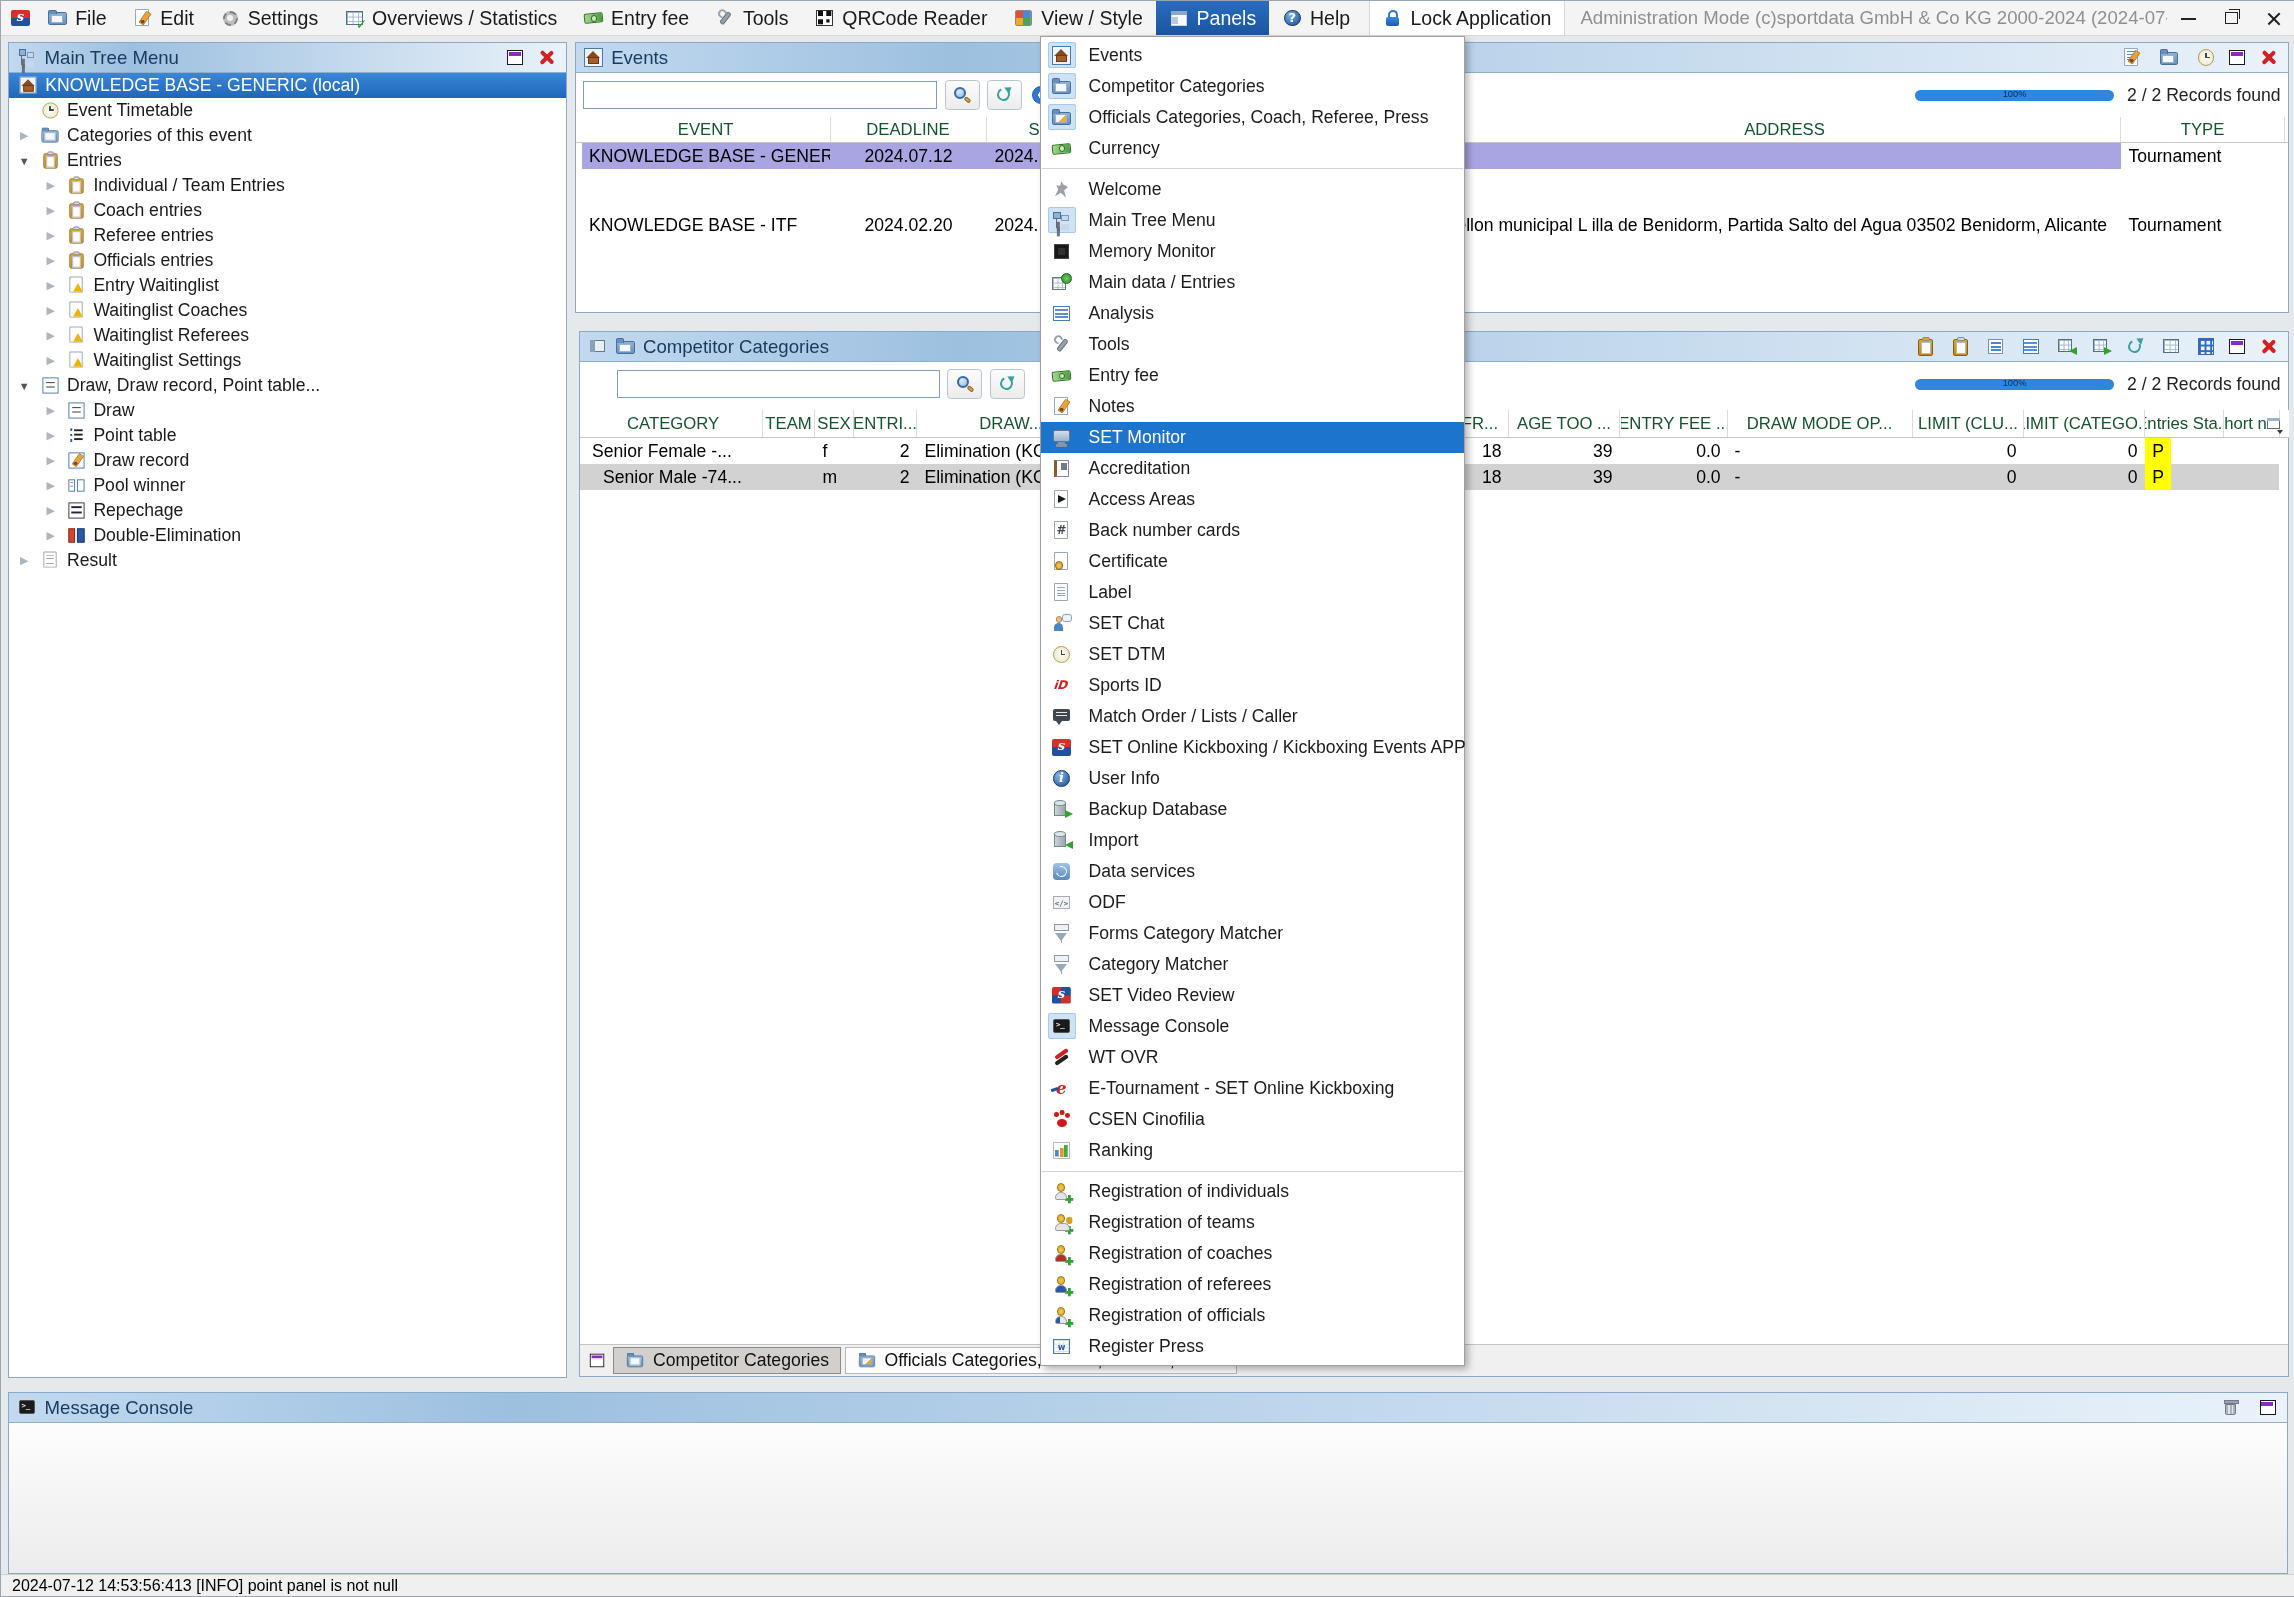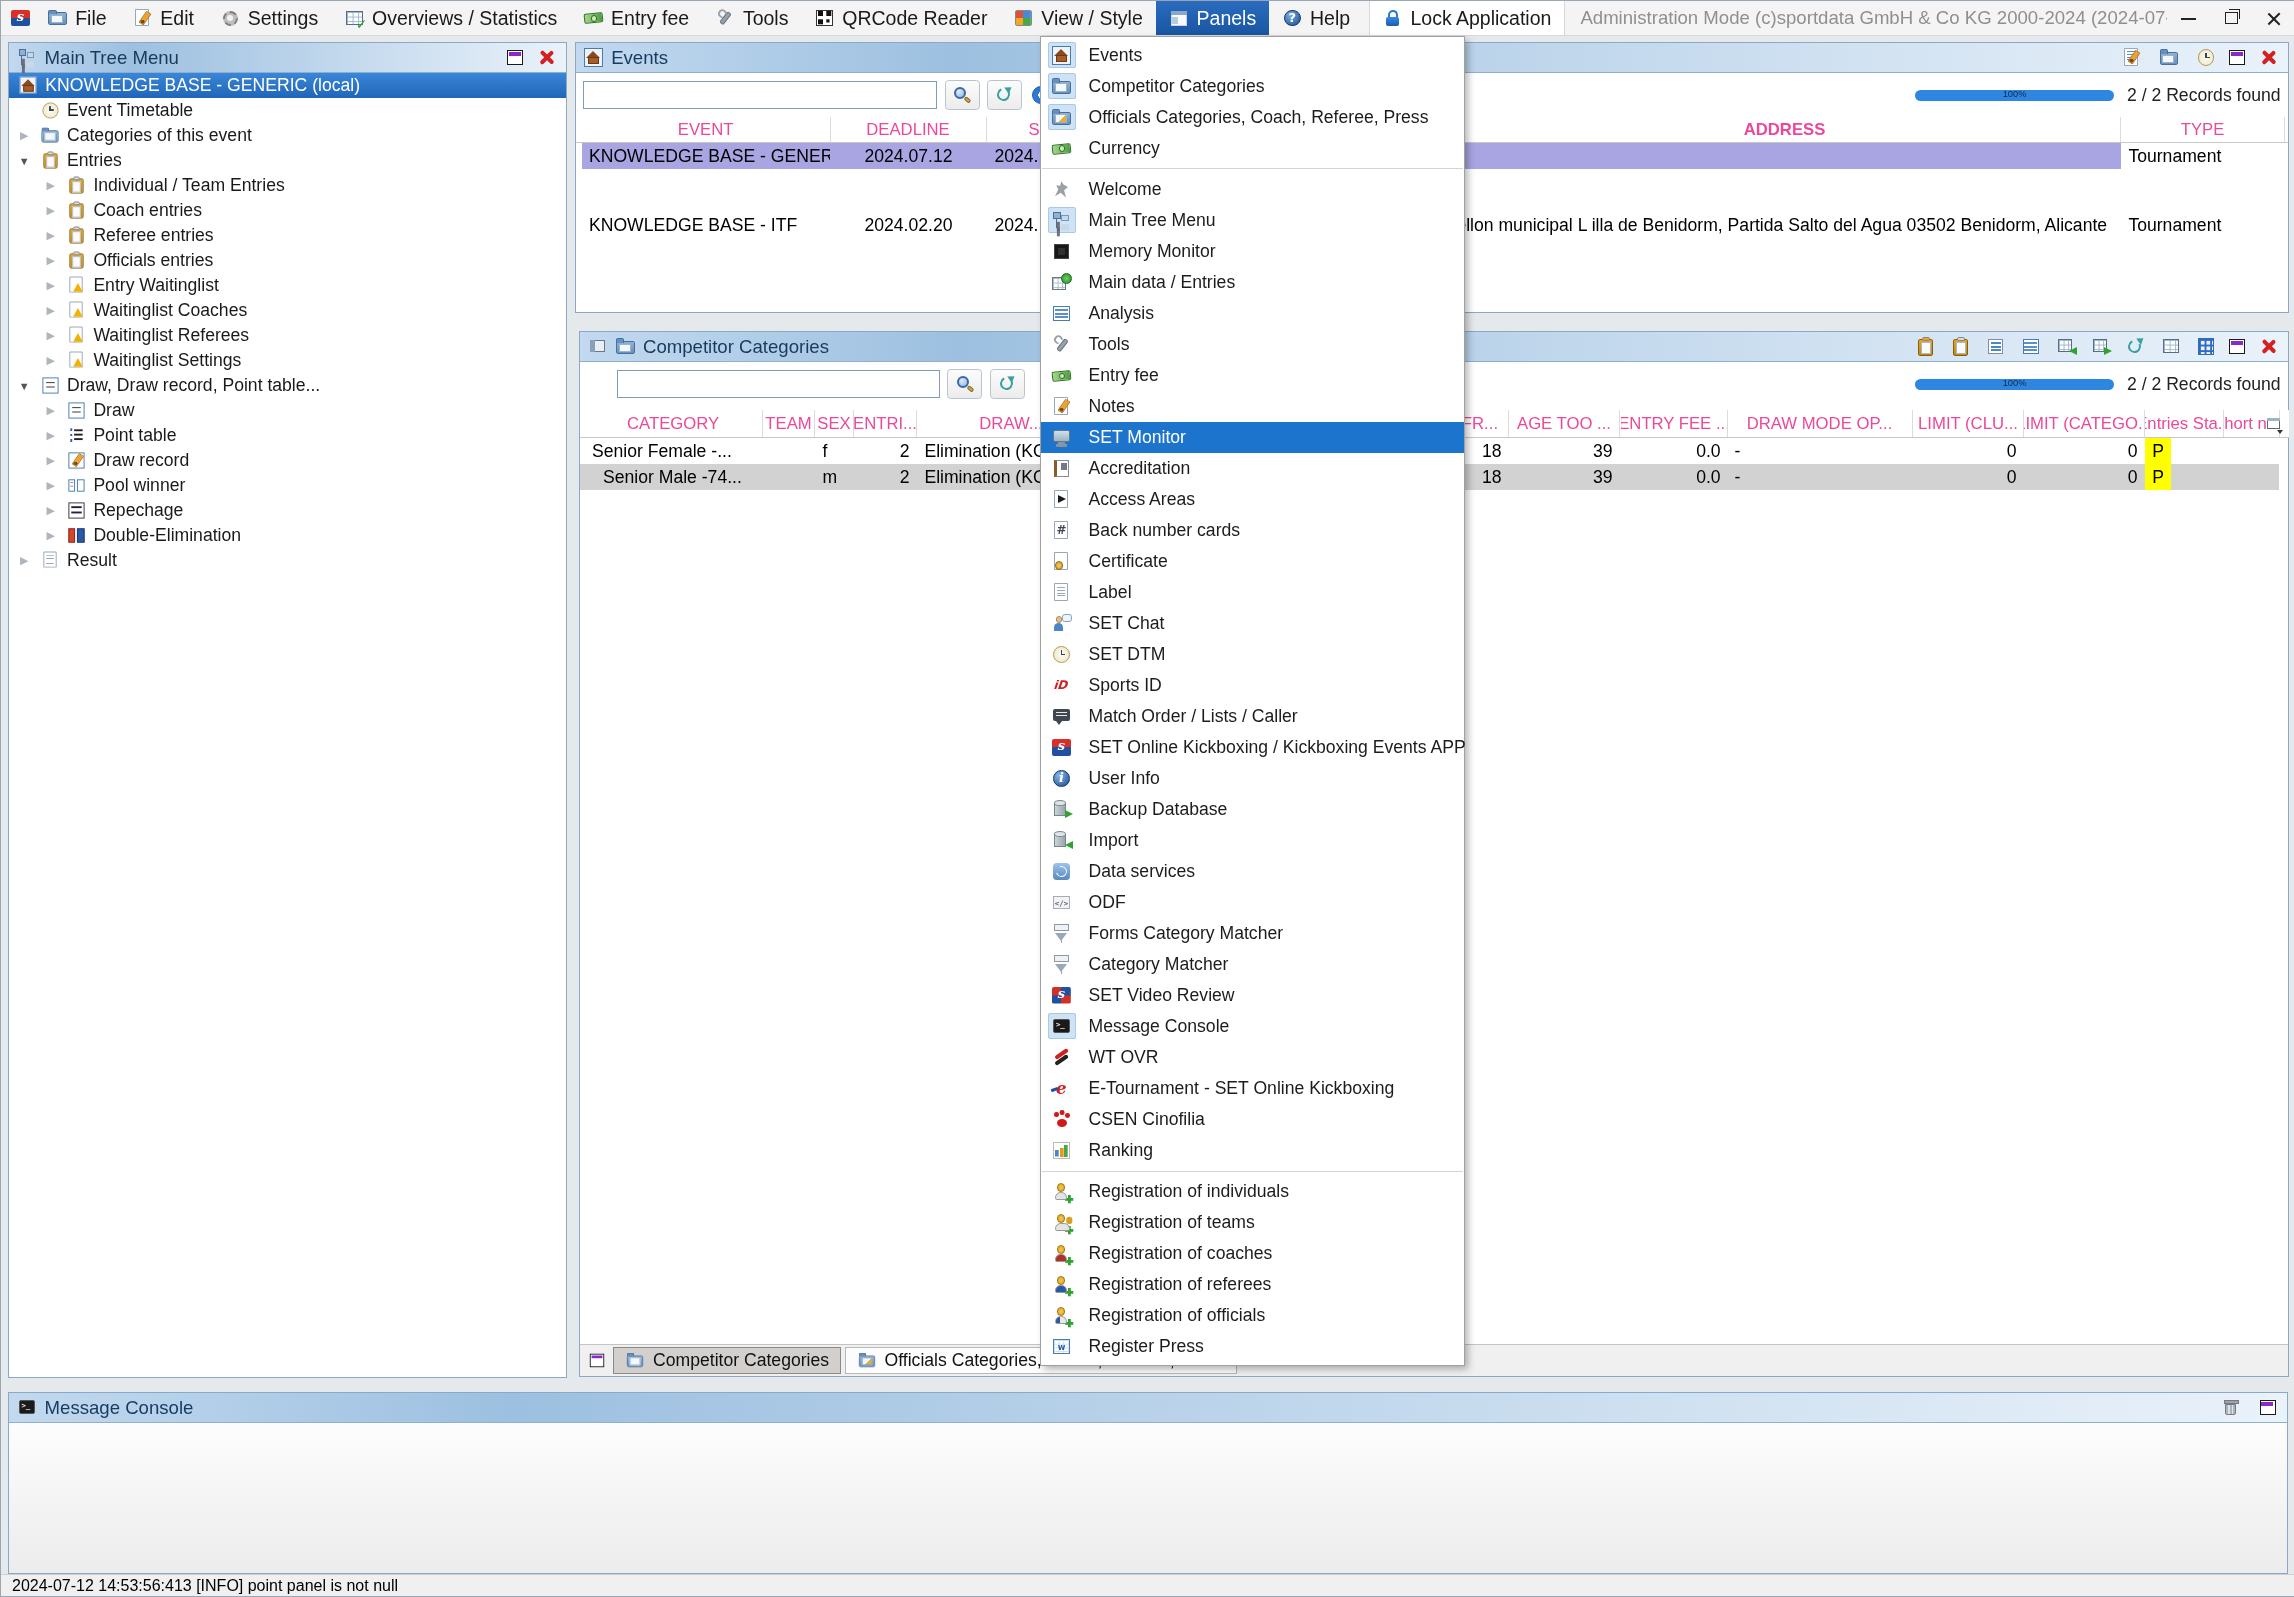--- a/index.html
+++ b/index.html
@@ -232,21 +232,21 @@
   .tbico{display:inline-flex;width:24px;height:24px;align-items:center;justify-content:center}
   .toolrow{position:absolute;display:flex;align-items:center}
   .searchbox{height:28px;border:0.9px solid #7f9db9;background:#fff;font-size:16.7px;padding:0 5.6px;outline:none}
   .toolbtn{width:35px;height:30px;border:0.9px solid #b8c4d0;border-radius:3.7px;background:linear-gradient(#fcfcfc,#ececec);
            display:inline-flex;align-items:center;justify-content:center;margin-left:7.4px}
   .pbar{position:relative;width:199px;height:11px;border-radius:5.6px;background:#2f86e0;overflow:hidden}
   .pbar span{position:absolute;left:0;right:0;top:-0.9px;text-align:center;font-size:9.3px;color:#0a2a52}
   .records{font-size:17.6px;color:#222;margin-left:13px;white-space:nowrap}
 
   .th{position:absolute;top:0;height:100%;display:flex;align-items:center;justify-content:center;
-      font-size:16.7px;color:#ec4899;border-right:0.9px solid #dcdcdc;overflow:hidden;white-space:nowrap}
+      font-size:16.7px;color:#14532d;border-right:0.9px solid #dcdcdc;overflow:hidden;white-space:nowrap}
   .thead{position:absolute;background:#fff;border-bottom:0.9px solid #c8c8c8}
   .trow-abs{position:absolute;height:26px}
   .td{position:absolute;top:0;height:26px;line-height:26px;font-size:17.6px;color:#000;overflow:hidden;white-space:nowrap;padding:0 7.4px}
   .td.sel{background:#a9a5e2}
   .td.aright{text-align:right} .td.acenter{text-align:center}
   .rowalt{background:#d2d2d2}
   .pbadge{display:inline-block;width:26px;height:26px;background:#ffff00;color:#000;text-align:center;margin-left:-7.4px}
 
   
   #tree-body{position:absolute;left:0;top:30px;right:0;bottom:0;background:#fff;overflow:hidden}
@@ -576,21 +576,21 @@
       <span class="pbar">
           <span>100%</span>
         </span>
       <span class="records">2 / 2 Records found</span>
     </div>
     <div class="thead" id="ev-head" style="left:0;top:74px;width:1712px;height:26px">
         <div class="th" style="left: 5.6px; width: 249px;">EVENT</div>
         <div class="th" style="left: 254px; width: 157px;">DEADLINE</div>
         <div class="th" style="left: 411px; width: 109px;">S...</div>
         <div class="th" style="left: 520px; width: 352px;"></div>
-        <div class="th" style="left: 873px; width: 672px; font-weight: bold;">ADDRESS</div>
+        <div class="th" style="left: 873px; width: 672px;">ADDRESS</div>
         <div class="th" style="left: 1545px; width: 164px;">TYPE</div>
       </div>
     <div id="ev-rows" style="position:absolute;left:0;top:100px;width:1712px;height:52px">
         <div class="trow-abs" style="top: 0px; left: 0px; width: 1712px;">
           <div class="td sel" style="left: 5.6px; width: 249px;">KNOWLEDGE BASE - GENERIC</div>
           <div class="td sel acenter" style="left: 254px; width: 157px;">2024.07.12</div>
           <div class="td sel" style="left: 411px; width: 109px;">2024...</div>
           <div class="td sel" style="left: 520px; width: 352px;"></div>
           <div class="td sel" style="left: 873px; width: 672px;"></div>
           <div class="td" style="left: 1545px; width: 164px;">Tournament</div>

